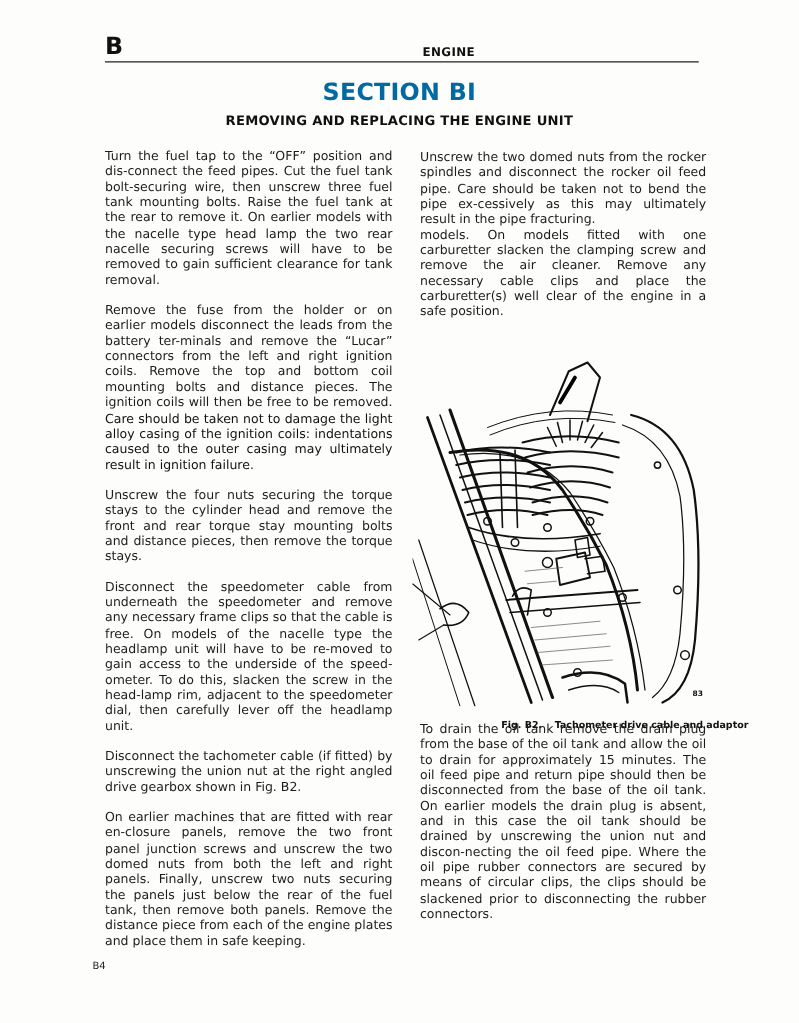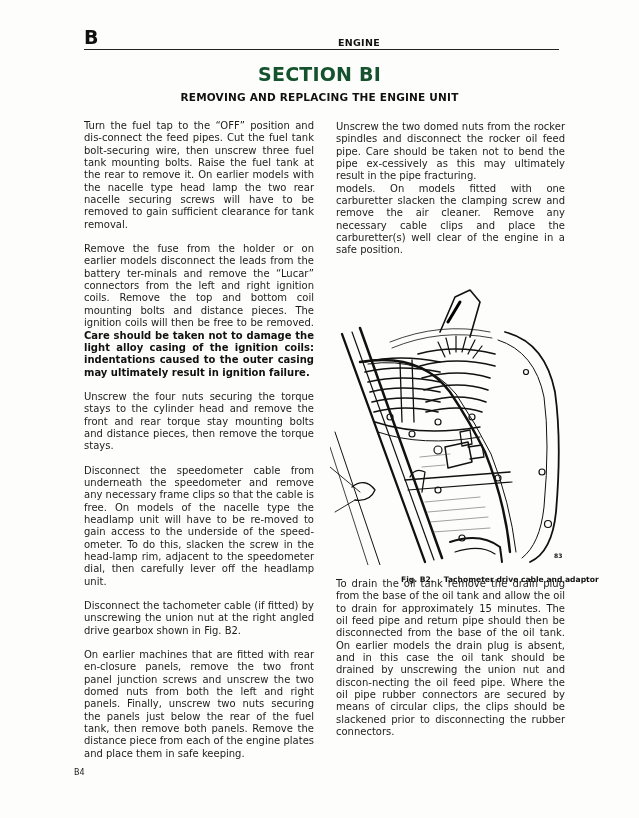--- a/index.html
+++ b/index.html
@@ -6,28 +6,28 @@
     body {
       width: 639px; height: 818px; position: relative; overflow: hidden;
       font-family: "DejaVu Sans", sans-serif; color: #1a1a1a;
     }
     .page { position: absolute; left: 0; top: 0; width: 639px; height: 818px; background: #fdfdfc; }
 
     .hdr-letter { position: absolute; left: 84px; top: 26px; font-size: 19px; font-weight: bold; color: #111; }
     .hdr-title { position: absolute; left: 0; width: 639px; top: 37px; text-align: center; padding-left: 79px; box-sizing: border-box; font-size: 9.5px; font-weight: bold; letter-spacing: 0.3px; color: #111; }
     .hdr-rule { position: absolute; left: 84px; top: 49px; width: 475px; height: 0; border-top: 1.3px solid #222; }
 
-    .sec-title { position: absolute; left: 0; width: 639px; top: 63px; text-align: center; font-size: 19px; font-weight: bold; letter-spacing: 0.2px; color: #14532d; }
+    .sec-title { position: absolute; left: 0; width: 639px; top: 63px; text-align: center; font-size: 19px; font-weight: bold; letter-spacing: 0.2px; color: #0369a1; }
     .sec-sub { position: absolute; left: 0; width: 639px; top: 91px; text-align: center; font-size: 10.5px; font-weight: bold; letter-spacing: 0.2px; color: #111; }
 
     .col { position: absolute; font-size: 10px; line-height: 12.35px; text-align: justify; color: #1c1c1c; }
     .col-left { left: 84px; top: 120px; width: 230px; }
     .col-right { left: 336px; top: 121px; width: 229px; }
     .col p { margin: 0; hyphens: manual; }
-    .col .bold { font-weight: bold; color: #111; }
+    .col .bold { font-weight: normal; color: #111; }
 
     .fig { position: absolute; left: 330px; top: 262px; width: 240px; height: 303px; }
     .fig svg { width: 100%; height: 100%; }
     .fig-num { position: absolute; left: 554px; top: 552px; font-size: 6px; font-weight: bold; color: #111; }
     .fig-caption { position: absolute; left: 353px; top: 575px; font-size: 7.6px; font-weight: bold; color: #111; white-space: nowrap; margin-left: 48px; }
     .fig-caption .cap-label { margin-right: 10px; }
 
     .page-num { position: absolute; left: 74px; top: 768px; font-size: 8px; color: #222; }
   </style>
 </head>

